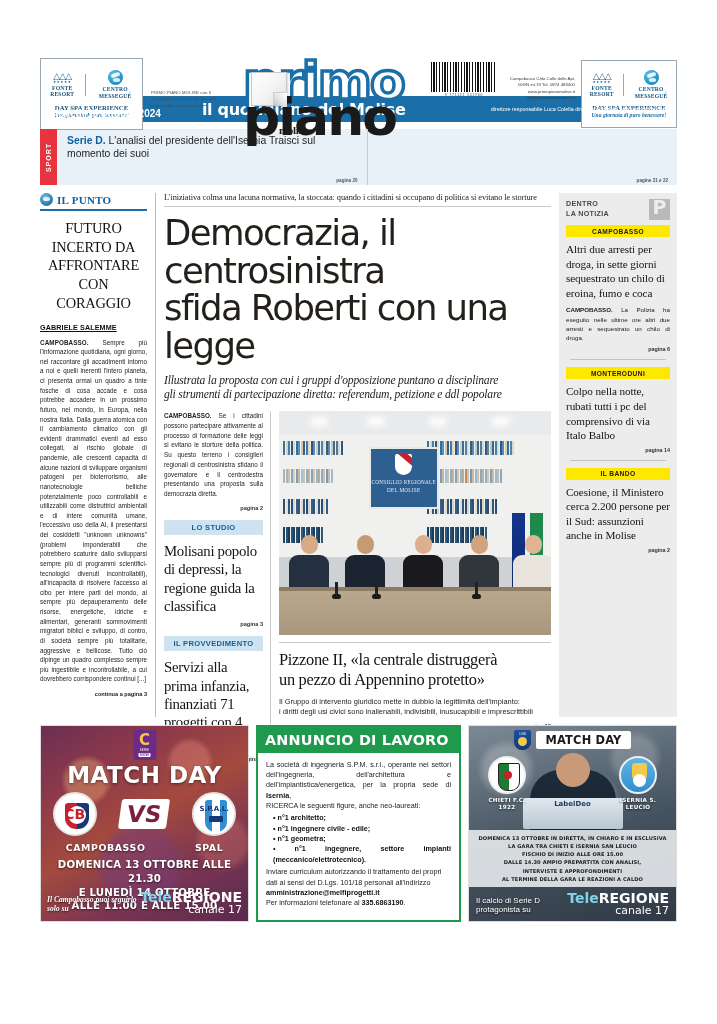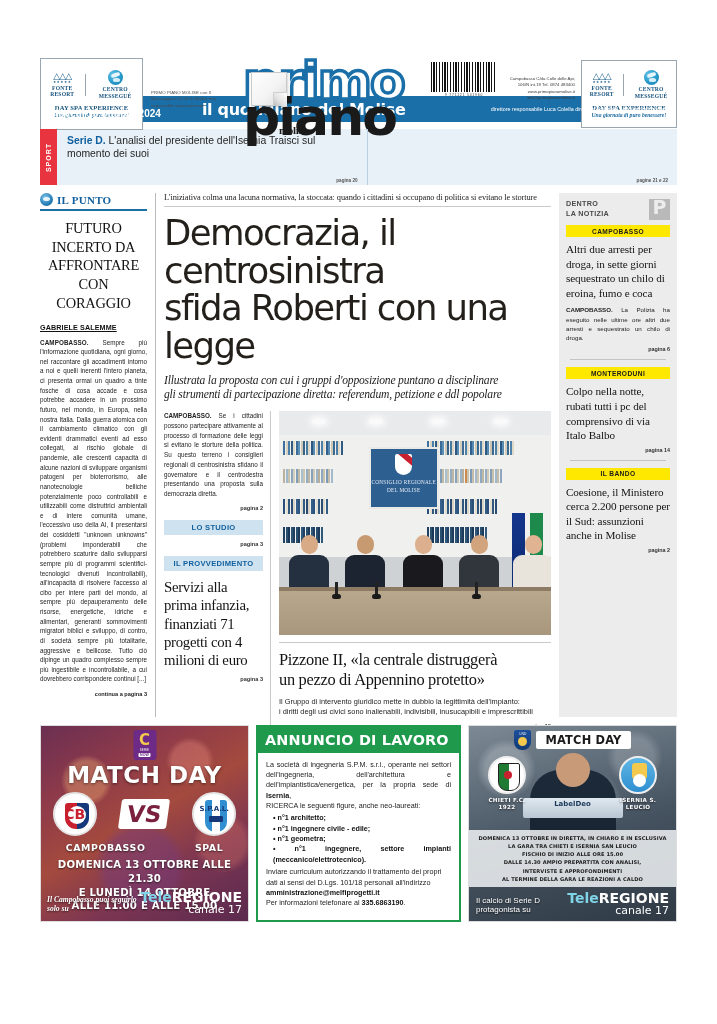--- a/index.html
+++ b/index.html
@@ -279,21 +279,21 @@
   .crest2-ch { background:#fff; }
   .crest2-ch::before{content:"";position:absolute;left:8px;top:5px;width:20px;height:26px;background:linear-gradient(90deg,#1f7a34 0 50%,#ffffff 50%);border-radius:2px 2px 9px 9px;border:1px solid #222;}
   .crest2-ch::after{content:"";position:absolute;left:14px;top:13px;width:8px;height:8px;background:#c8202e;border-radius:50%;}
   .crest2-is { background:linear-gradient(#5fb6e4,#2f8fd0); }
   .crest2-is::before{content:"";position:absolute;left:11px;top:5px;width:15px;height:16px;background:#f2c94c;border-radius:3px;}
   .crest2-is::after{content:"";position:absolute;left:12px;bottom:5px;width:13px;height:13px;border-radius:50%;background:#fff;}
   .am2-name { font-family:"DejaVu Sans",sans-serif; font-weight:bold; font-size:5.6px; color:#fff; line-height:1.3; margin-top:3px; letter-spacing:.3px; text-shadow:0 1px 2px rgba(0,0,0,.6);}
   .am2-fan { position:absolute; left:50%; top:44px; transform:translateX(-50%); width:86px; height:92px;
              background:linear-gradient(#1d2b3a,#16212d); border-radius:30px 30px 6px 6px; z-index:2;}
   .am2-fan::before{content:"";position:absolute;left:50%;top:-17px;transform:translateX(-50%);width:34px;height:34px;border-radius:50%;background:#c89a78;}
-  .am2-scarf { position:absolute; left:50%; top:72px; transform:translateX(-50%); width:100px; height:20px;
+  .am2-scarf { position:absolute; left:50%; top:72px; transform:translateX(-50%); width:100px; height:31px;
                background:linear-gradient(#dfe8ef,#b9c7d3); z-index:3; border-radius:2px;}
   .am2-scarf span{position:absolute;left:50%;top:2px;transform:translateX(-50%);font-family:"DejaVu Sans",sans-serif;font-weight:bold;font-size:7px;color:#1c3b5c;}
   .am2-info { position:absolute; left:0; bottom:34px; width:100%; background:rgba(235,238,240,.88); z-index:5;
               font-family:"DejaVu Sans",sans-serif; font-weight:bold; font-size:5.1px; line-height:1.62;
               text-align:center; color:#1a1a1a; padding:4px 4px; letter-spacing:.1px;}
   .am2-foot { position:absolute; left:0; bottom:4px; width:100%; display:flex; align-items:center; justify-content:space-between; padding:0 7px; z-index:5;}
   .am2-foot-l { font-family:"Liberation Sans",sans-serif; font-size:8px; color:#fff; text-shadow:0 1px 2px rgba(0,0,0,.7);}
 </style>
 </head>
 <body>
@@ -406,20 +406,21 @@
         <span>gli strumenti di partecipazione diretta: referendum, petizione e ddl popolare</span>
       </div>
 
       <div class="centre-body">
 
         <div class="cb-left">
           <div class="cb-lead"><b>CAMPOBASSO.</b><span> Se i cittadini possono partecipare attivamente al processo di formazione delle leggi si evitano le storture della politica. Su questo terreno i consiglieri regionali di centrosinistra sfidano il governatore e il centrodestra presentando una proposta sulla democrazia diretta.</span></div>
           <div class="pg">pagina 2</div>
 
           <div class="label-bar">LO STUDIO</div>
+          <div class="cb-title">Molisani popolo di depressi, la regione guida la classifica</div>
           <div class="pg">pagina 3</div>
 
           <div class="label-bar">IL PROVVEDIMENTO</div>
           <div class="cb-title">Servizi alla prima infanzia, finanziati 71 progetti con 4 milioni di euro</div>
           <div class="pg">pagina 3</div>
         </div>
 
         <div class="cb-right">
           <div class="photo">
             <div class="ph-ceil"></div>

